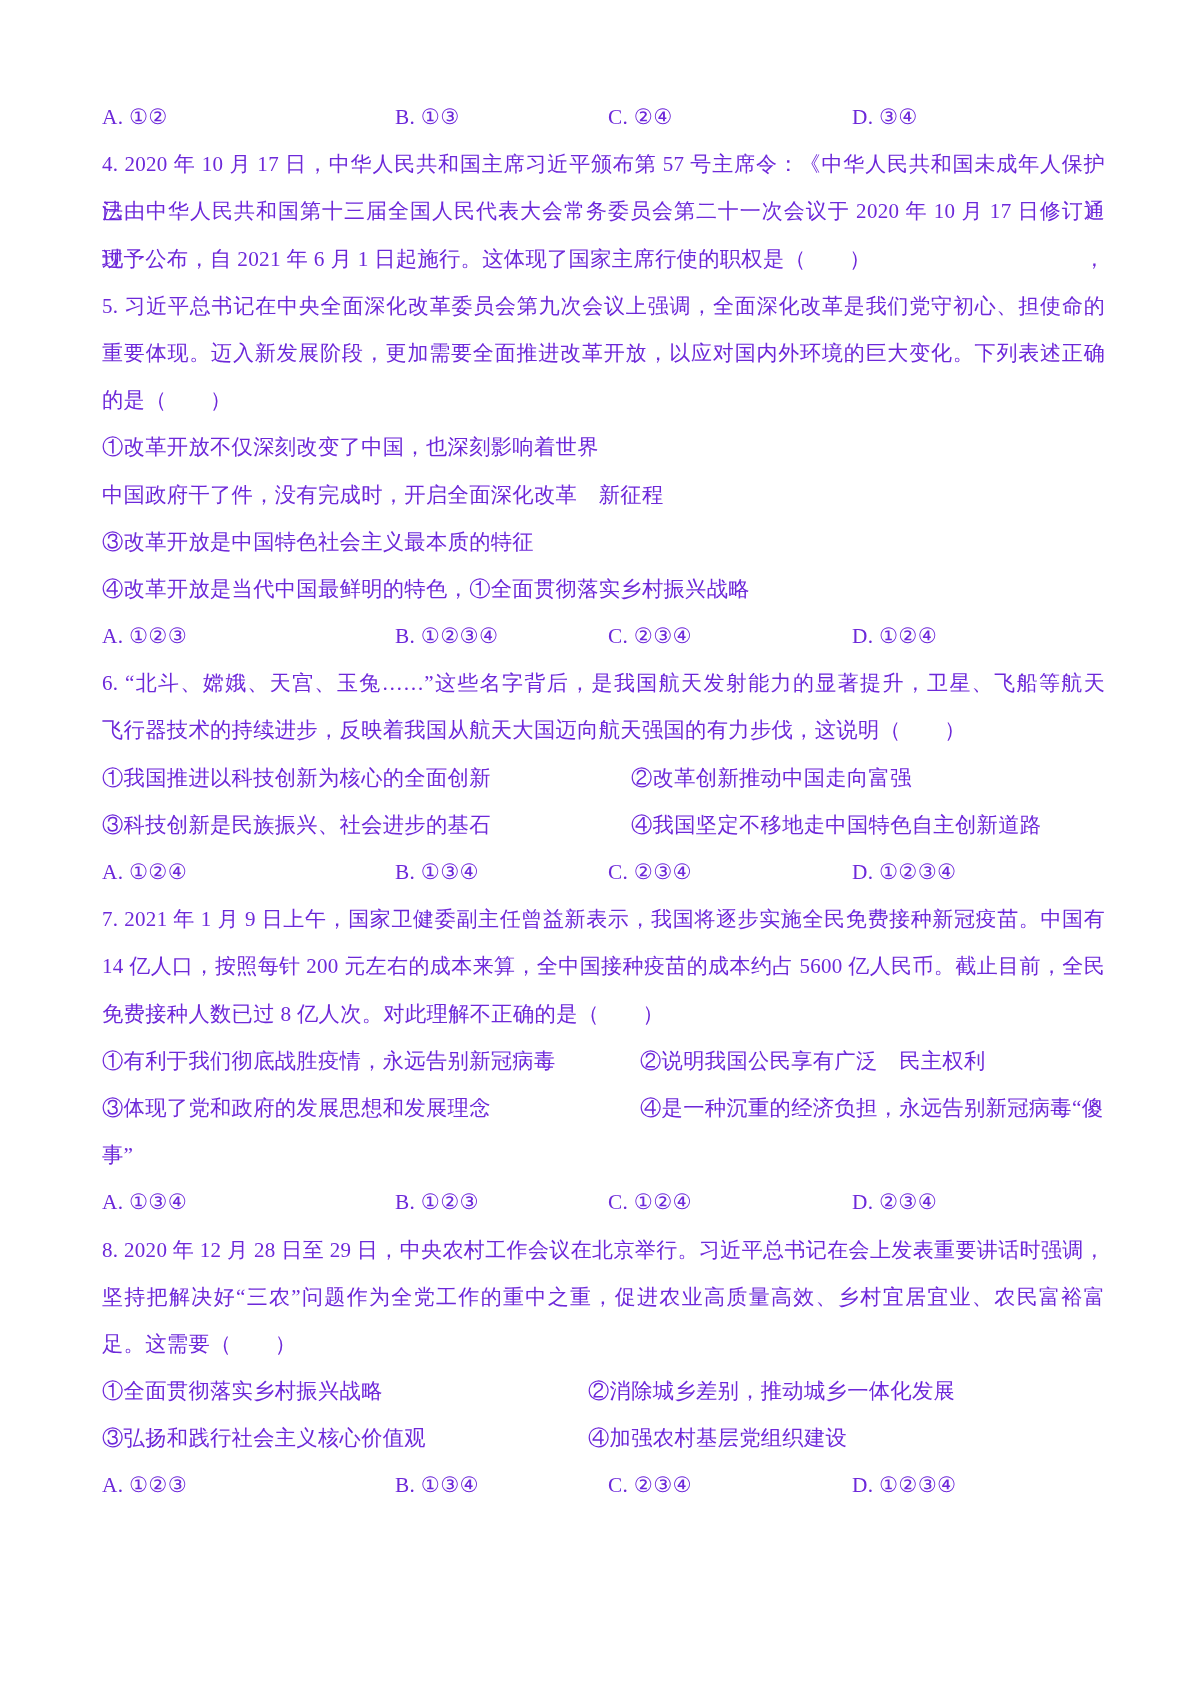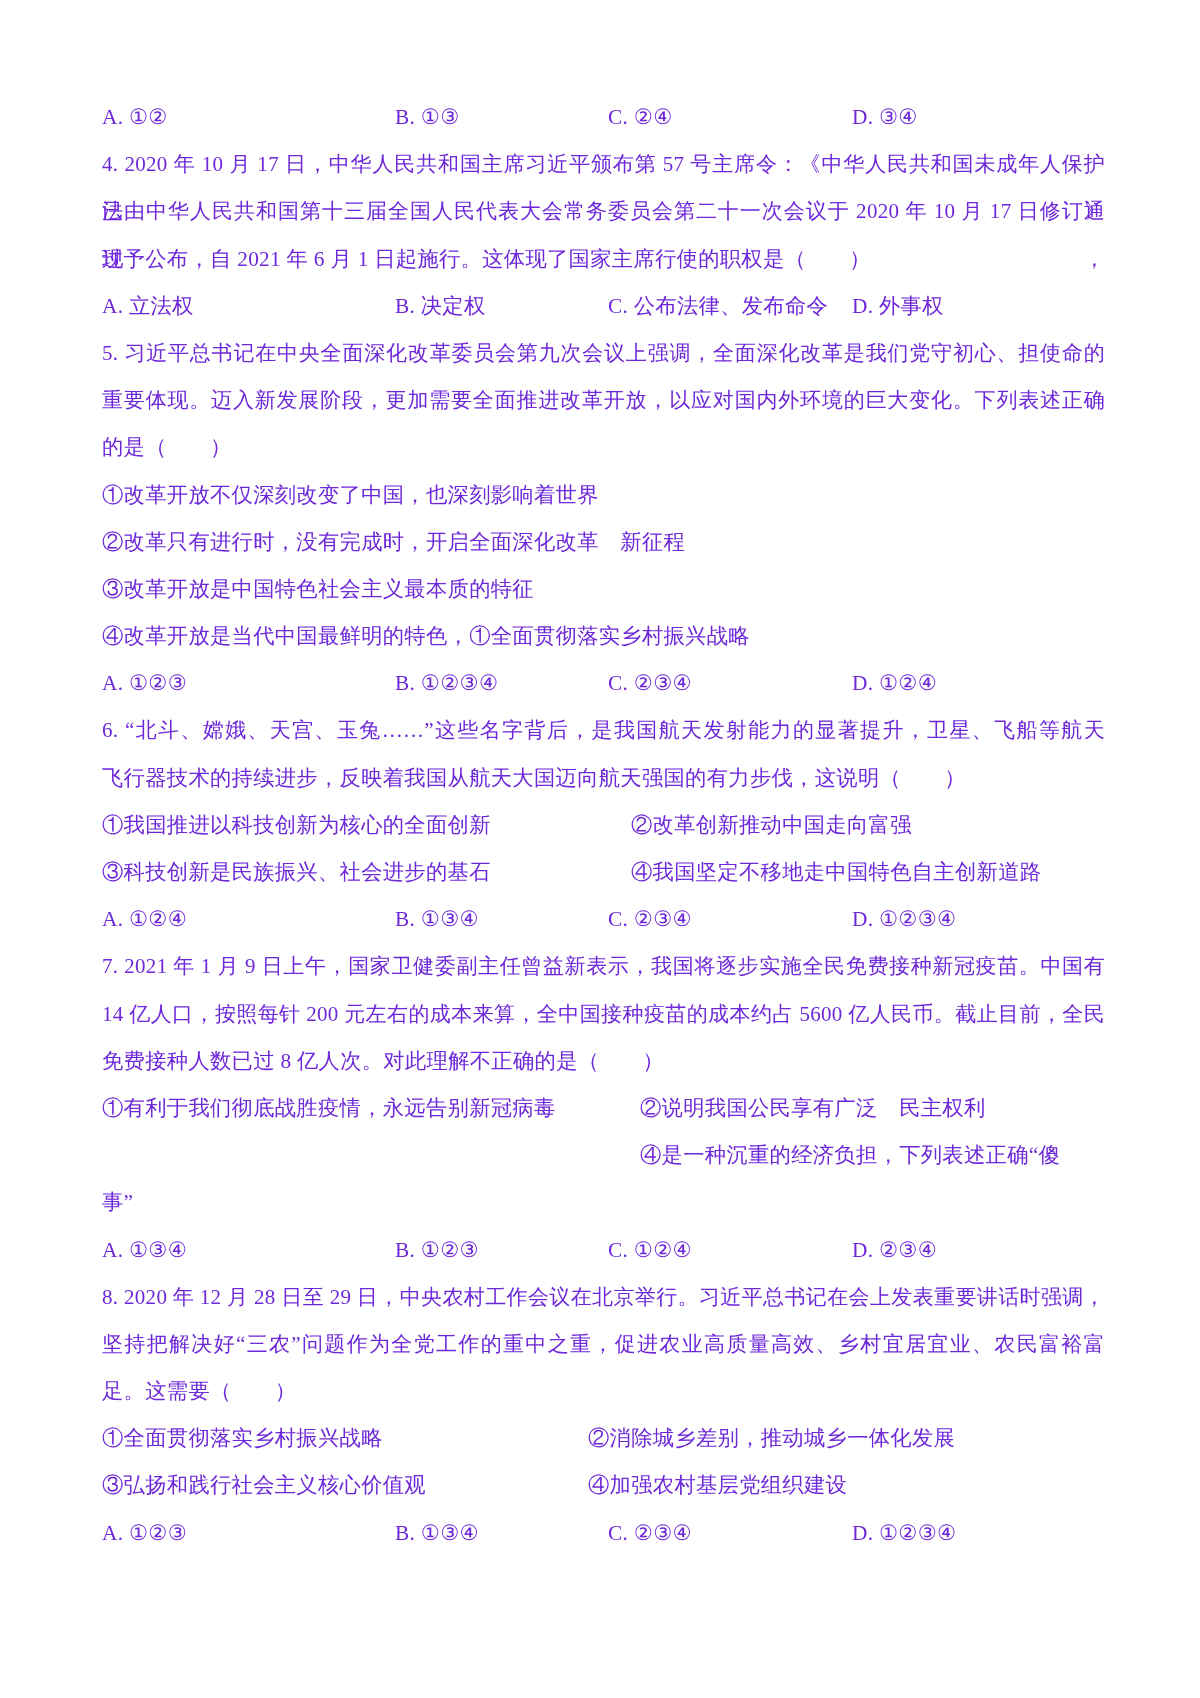--- a/index.html
+++ b/index.html
@@ -64,32 +64,26 @@
     <div class="line">
       <span class="opt o1">A. ①②</span>
       <span class="opt o2">B. ①③</span>
       <span class="opt o3">C. ②④</span>
       <span class="opt o4">D. ③④</span>
     </div>
 
     <div class="line just">4. 2020 年 10 月 17 日，中华人民共和国主席习近平颁布第 57 号主席令：《中华人民共和国未成年人保护法》</div>
     <div class="line just">已由中华人民共和国第十三届全国人民代表大会常务委员会第二十一次会议于 2020 年 10 月 17 日修订通过，</div>
     <div class="line">现予公布，自 2021 年 6 月 1 日起施行。这体现了国家主席行使的职权是（　　）</div>
-    <div class="line">
-      <span class="opt o1">A. 立法权</span>
-      <span class="opt o2">B. 决定权</span>
-      <span class="opt o3">C. 公布法律、发布命令</span>
-      <span class="opt o4">D. 外事权</span>
-    </div>
 
     <div class="line just">5. 习近平总书记在中央全面深化改革委员会第九次会议上强调，全面深化改革是我们党守初心、担使命的</div>
     <div class="line just">重要体现。迈入新发展阶段，更加需要全面推进改革开放，以应对国内外环境的巨大变化。下列表述正确</div>
     <div class="line">的是（　　）</div>
     <div class="line">①改革开放不仅深刻改变了中国，也深刻影响着世界</div>
-    <div class="line">②改革只有进行时，没有完成时，开启全面深化改革　新征程</div>
+    <div class="line">中国政府干了件，没有完成时，开启全面深化改革　新征程</div>
     <div class="line">③改革开放是中国特色社会主义最本质的特征</div>
     <div class="line">④改革开放是当代中国最鲜明的特色，①全面贯彻落实乡村振兴战略</div>
     <div class="line">
       <span class="opt o1">A. ①②③</span>
       <span class="opt o2">B. ①②③④</span>
       <span class="opt o3">C. ②③④</span>
       <span class="opt o4">D. ①②④</span>
     </div>
 
     <div class="line just">6. “北斗、嫦娥、天宫、玉兔……”这些名字背后，是我国航天发射能力的显著提升，卫星、飞船等航天</div>
@@ -110,21 +104,22 @@
     </div>
 
     <div class="line just">7. 2021 年 1 月 9 日上午，国家卫健委副主任曾益新表示，我国将逐步实施全民免费接种新冠疫苗。中国有</div>
     <div class="line just">14 亿人口，按照每针 200 元左右的成本来算，全中国接种疫苗的成本约占 5600 亿人民币。截止目前，全民</div>
     <div class="line">免费接种人数已过 8 亿人次。对此理解不正确的是（　　）</div>
     <div class="line">
       <span>①有利于我们彻底战胜疫情，永远告别新冠病毒</span>
       <span class="rc rc-q7">②说明我国公民享有广泛　民主权利</span>
     </div>
     <div class="line">
-      <span class="rc rc-q7">④是一种沉重的经济负担，下列表述正确“傻</span>
+      <span>③体现了党和政府的发展思想和发展理念</span>
+      <span class="rc rc-q7">④是一种沉重的经济负担，永远告别新冠病毒“傻</span>
     </div>
     <div class="line">事”</div>
     <div class="line">
       <span class="opt o1">A. ①③④</span>
       <span class="opt o2">B. ①②③</span>
       <span class="opt o3">C. ①②④</span>
       <span class="opt o4">D. ②③④</span>
     </div>
 
     <div class="line just">8. 2020 年 12 月 28 日至 29 日，中央农村工作会议在北京举行。习近平总书记在会上发表重要讲话时强调，</div>

